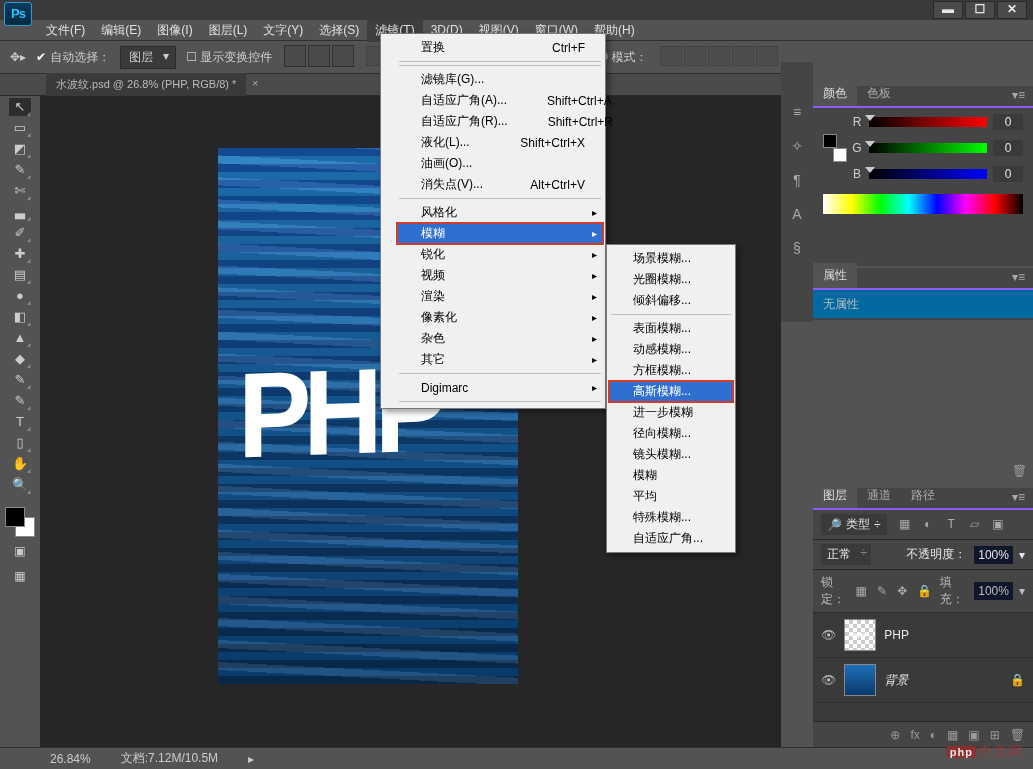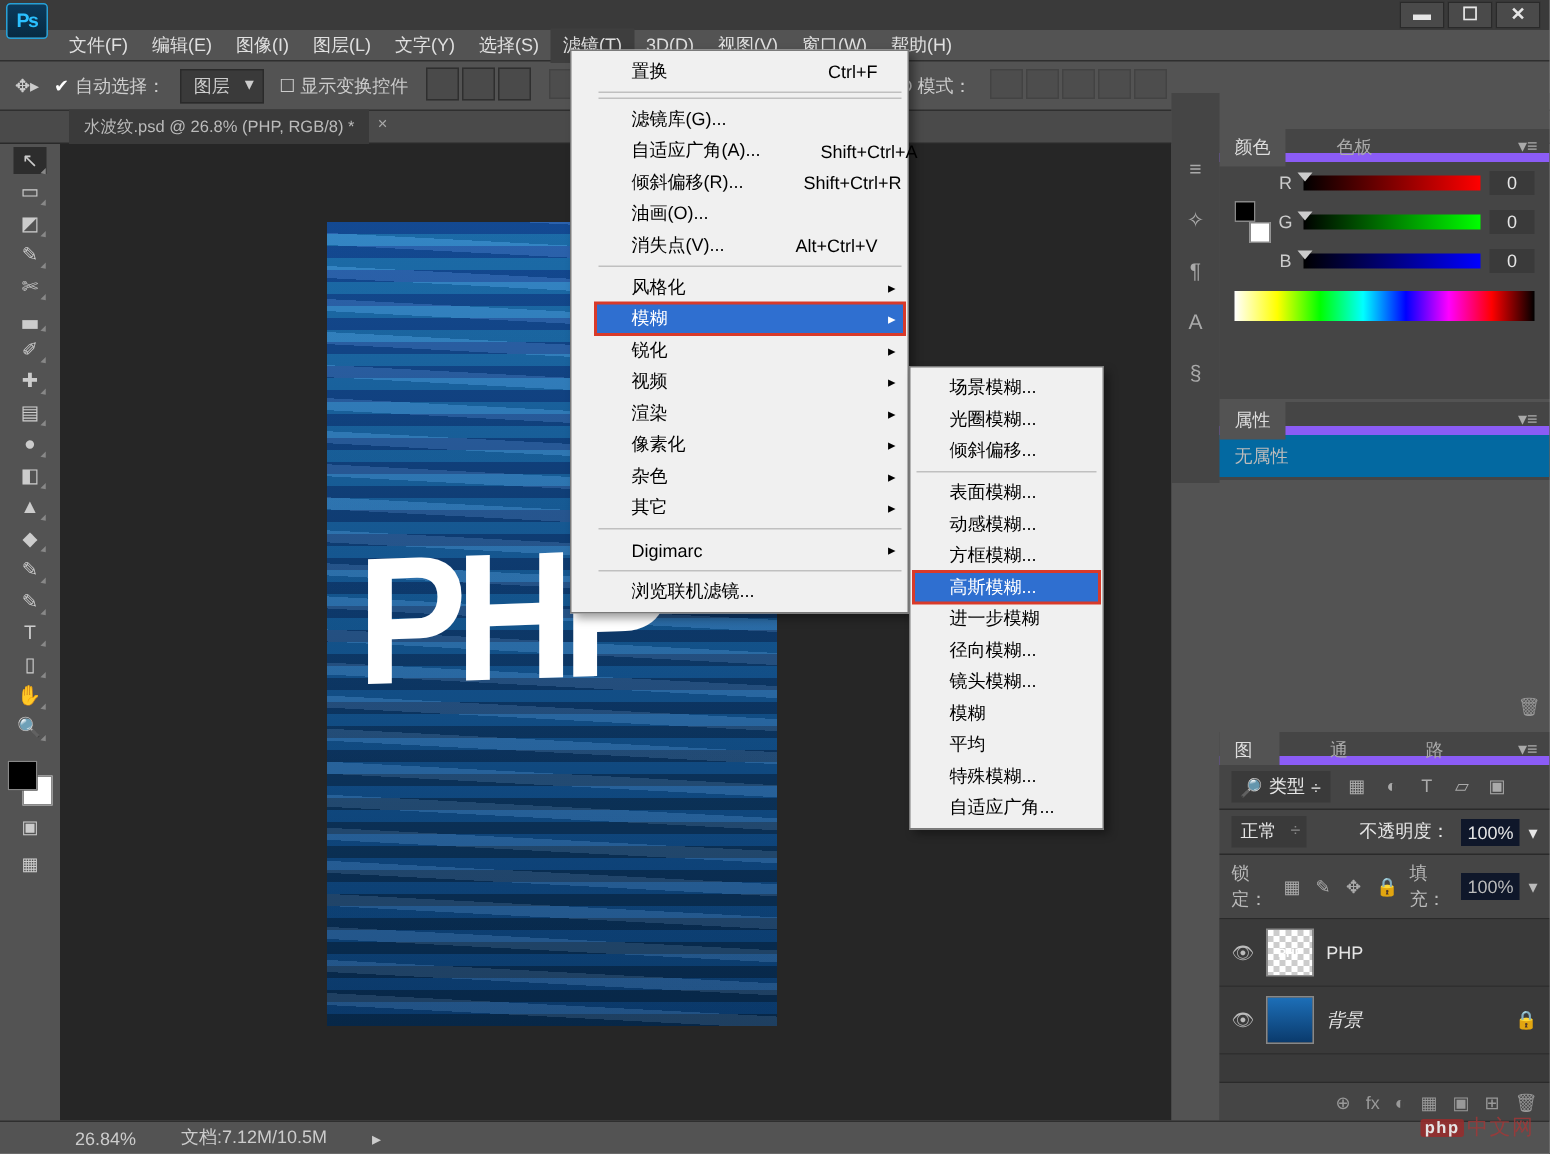--- a/index.html
+++ b/index.html
@@ -31,21 +31,21 @@
   .toolbar .tool.sel { background:#2d2d2d; }
   .toolbar .tool::after { content:""; position:absolute; right:-2px; bottom:-2px; border:2px solid transparent; border-left:3px solid #888; border-top:3px solid transparent; transform: rotate(45deg); width:0; height:0; }
   .toolbar .swatch { width:30px; height:30px; margin-top:10px; position:relative; }
   .toolbar .swatch .fg { position:absolute; left:0; top:0; width:20px; height:20px; background:#000; border:1px solid #888; }
   .toolbar .swatch .bg { position:absolute; right:0; bottom:0; width:20px; height:20px; background:#fff; border:1px solid #888; }
   .toolbar .tiny { width:22px; height:18px; color:#ccc; text-align:center; margin-top:4px; }
   .rpanels { position:absolute; right:0; top:62px; width:252px; bottom:22px; background:#535353; }
   .panelstrip { position:absolute; left:0; top:0; width:32px; height:260px; background:#454545; display:flex; flex-direction:column; align-items:center; gap:14px; padding-top:42px; }
   .panelstrip div { width:20px; height:20px; color:#aaa; text-align:center; font-size:14px; }
   .colorpanel { position:absolute; left:32px; top:24px; right:0; height:180px; background:#454545; }
-  .paneltabs { height:22px; display:flex; align-items:flex-start; border-bottom:6px solid #8b5cf6;gap:24px; }
+  .paneltabs { height:22px; display:flex; align-items:flex-end; border-bottom:2px solid #8b5cf6; }
   .paneltabs .ptab { padding:4px 10px; color:#aaa; }
   .paneltabs .ptab.active { background:#535353; color:#ddd; }
   .paneltabs .popt { margin-left:auto; padding:4px 8px; color:#aaa; }
   .rgbrow { display:flex; align-items:center; padding:6px 10px; gap:8px; }
   .rgbrow .swc { width:20px; height:28px; position:relative; }
   .rgbrow .swc .a { position:absolute; left:0; top:0; width:14px; height:14px; background:#000; border:1px solid #888; }
   .rgbrow .swc .b { position:absolute; right:-4px; bottom:0; width:14px; height:14px; background:#fff; border:1px solid #888; }
   .sliders { flex:1; display:flex; flex-direction:column; gap:10px; }
   .slrow { display:flex; align-items:center; gap:6px; }
   .slrow .lab { width:12px; text-align:center; color:#ccc; }
@@ -304,22 +304,26 @@
     <div class="sep"></div>
     <div class="sep"></div>
     <div class="mitem">
       <span>滤镜库(G)...</span>
     </div>
     <div class="mitem">
       <span>自适应广角(A)...</span>
       <span class="sc">Shift+Ctrl+A</span>
     </div>
     <div class="mitem">
-      <span>倾斜偏移(R)...</span>
+      <span>自适应广角(R)...</span>
       <span class="sc">Shift+Ctrl+R</span>
+    </div>
+    <div class="mitem">
+      <span>液化(L)...</span>
+      <span class="sc">Shift+Ctrl+X</span>
     </div>
     <div class="mitem">
       <span>油画(O)...</span>
     </div>
     <div class="mitem">
       <span>消失点(V)...</span>
       <span class="sc">Alt+Ctrl+V</span>
     </div>
     <div class="sep"></div>
     <div class="mitem sub">
@@ -344,23 +348,20 @@
       <span>杂色</span>
     </div>
     <div class="mitem sub">
       <span>其它</span>
     </div>
     <div class="sep"></div>
     <div class="mitem sub">
       <span>Digimarc</span>
     </div>
     <div class="sep"></div>
-    <div class="mitem">
-      <span>浏览联机滤镜...</span>
-    </div>
   </div>
 <div class="menu" id="menu-blur">
     <div class="mitem">
       <span>场景模糊...</span>
     </div>
     <div class="mitem">
       <span>光圈模糊...</span>
     </div>
     <div class="mitem">
       <span>倾斜偏移...</span>

